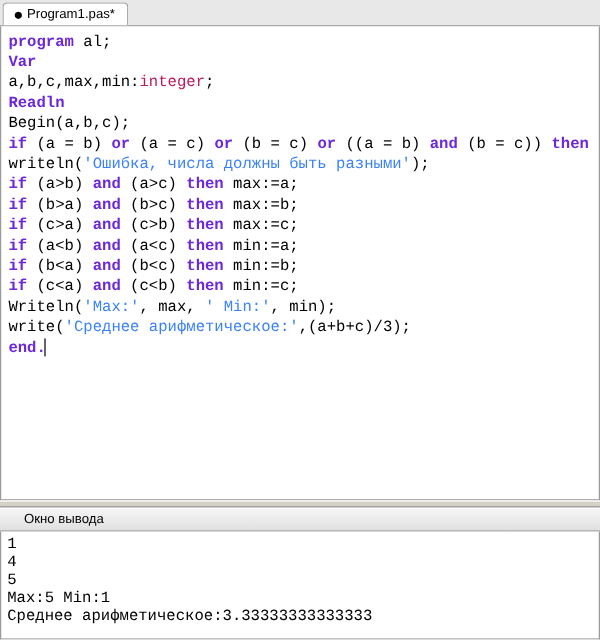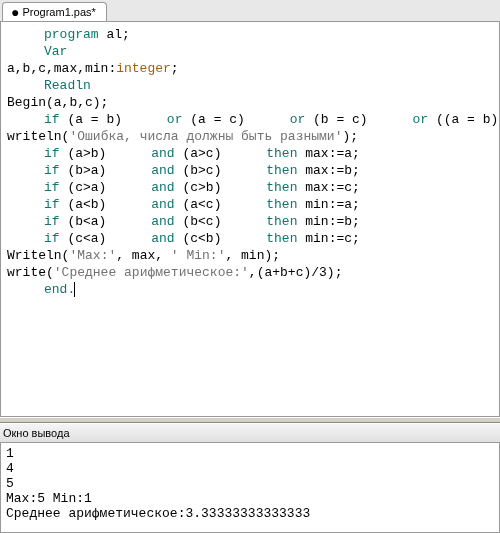--- a/index.html
+++ b/index.html
@@ -41,38 +41,38 @@
       flex: 1;
       background: #fff;
       border: 1px solid #999;
       border-top: none;
       padding: 4px 6px;
       overflow: auto;
       line-height: 17px;
       white-space: pre;
       font-size: 13px;
     }
-    .kw { font-weight: normal; color: #0f766e; margin-left: 37px; }
-    .type { color: #a16207; }
-    .str { color: #737373; }
+    .kw { font-weight: bold; color: #6d28d9; }
+    .type { color: #be185d; }
+    .str { color: #3b82f6; }
     .caret {
       border-right: 1px solid #000;
       margin-left: -1px;
     }
     .splitter {
       height: 6px;
       background: #d4d0c8;
       border-top: 1px solid #fff;
       border-bottom: 1px solid #888;
       cursor: row-resize;
     }
     .output-title {
       font-family: Tahoma, sans-serif;
       font-size: 11px;
-      padding: 3px 3px;
+      padding: 3px 20px;
       background: linear-gradient(#f5f5f5, #e0e0e0);
       border-top: 1px solid #fff;
       border-bottom: 1px solid #999;
     }
     .output {
       background: #fff;
       border: 1px solid #999;
       border-top: none;
       padding: 3px 5px;
       height: 90px;

